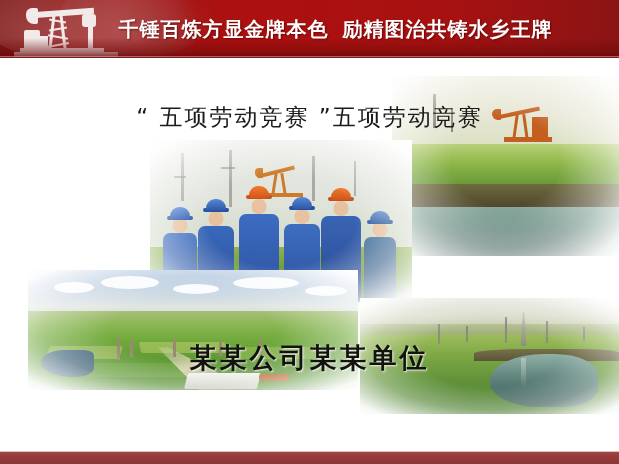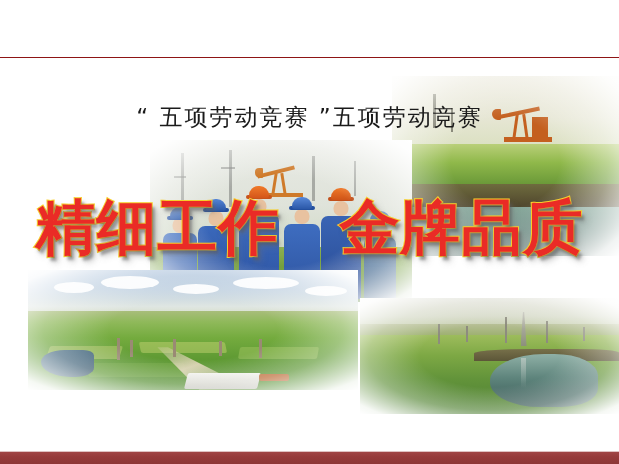--- a/index.html
+++ b/index.html
@@ -394,20 +394,49 @@
     width: 619px; height: 1px;
     background: #c99a9a;
     opacity: .6;
   }
 </style>
 </head>
 <body>
 
 <div id="slide">
 
+  <div class="banner">
+    <div class="banner-swath"></div>
+    <div class="banner-arc"></div>
+
+    <div class="derrick">
+      <i class="d-beam"></i>
+      <i class="d-head"></i>
+      <i class="d-crank"></i>
+      <i class="d-post"></i>
+      <i class="d-mast-l"></i>
+      <i class="d-mast-r"></i>
+      <i class="d-x1"></i>
+      <i class="d-x2"></i>
+      <i class="d-x3"></i>
+      <i class="d-x4"></i>
+      <i class="d-ped"></i>
+      <i class="d-ped2"></i>
+      <i class="d-base"></i>
+      <i class="d-base2"></i>
+    </div>
+
+    <div class="banner-text">
+      <span class="seg1">千锤百炼方显金牌本色</span>
+      <span class="seg2">励精图治共铸水乡王牌</span>
+    </div>
+
+    <div class="banner-dark-bottom"></div>
+    <div class="banner-hairline"></div>
+  </div>
   <div class="banner-baseline"></div>
 
   <div class="stage">
 
     <div class="photo photo-oilfield">
       <div class="oil-sky"></div>
       <div class="oil-crop"></div>
       <div class="oil-bank"></div>
       <div class="oil-water"></div>
       <div class="oil-derrick-sm"></div>
@@ -519,24 +548,20 @@
       <div class="ar-rig arr3"></div>
       <div class="ar-rig arr4"></div>
       <div class="ar-rig arr5"></div>
       <div class="ar-derrick-big"></div>
       <div class="ar-reflect"></div>
       <div class="aerial-r-fade"></div>
     </div>
 
     <div class="subtitle">“ 五项劳动竞赛 ”五项劳动竞赛</div>
 
-    <div class="headline">
-      <span>精细工作</span>
-      <span class="gap"></span>
-      <span>金牌品质</span>
-    </div>
-
+
+    <div class="org-name">某某公司某某单位</div>
   </div>
 
   <div class="footer-hairline"></div>
   <div class="footer-bar"></div>
 
 </div>
 
 </body></html>

